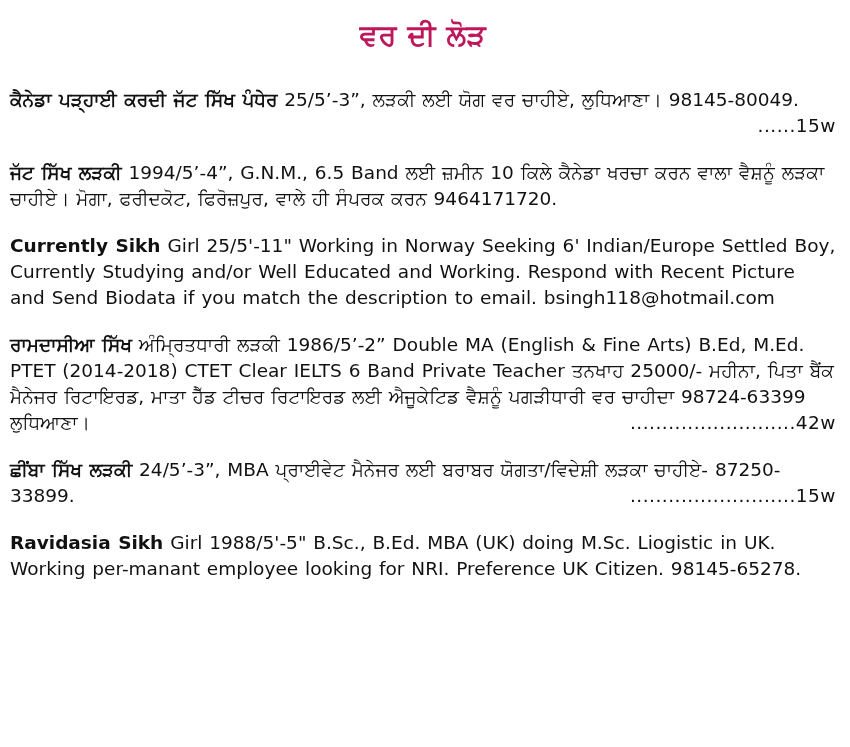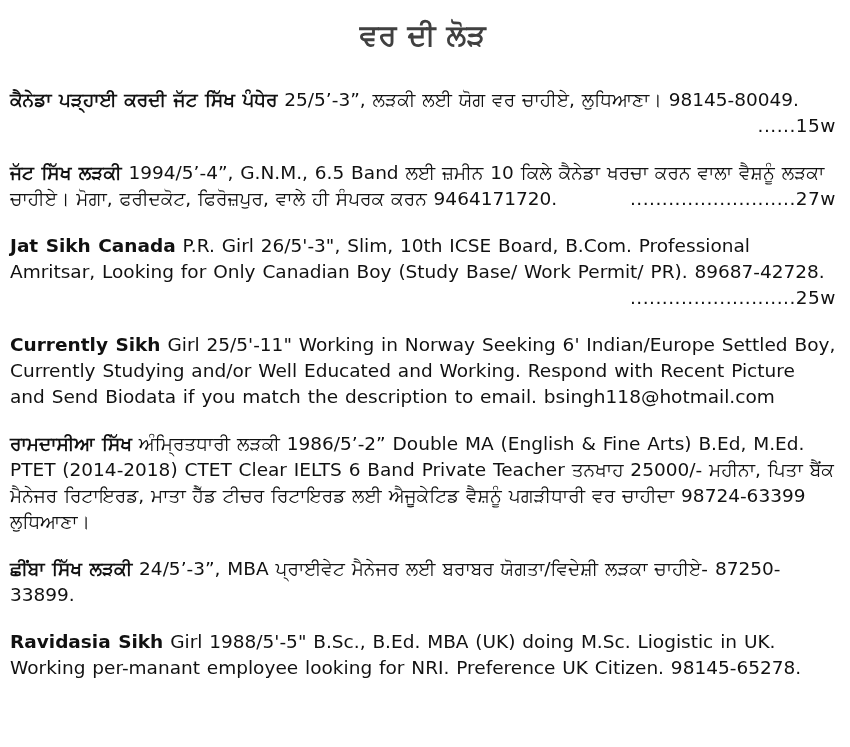--- a/index.html
+++ b/index.html
@@ -17,21 +17,21 @@
   .page {
     padding: 10px 14px 0 10px;
     box-sizing: border-box;
   }
   .title {
     text-align: center;
     font-size: 29px;
     font-weight: 700;
     letter-spacing: 0.5px;
     margin: 8px 0 34px 0;
-    color: #404040;
+    color: #be185d;
   }
   .ad {
     font-size: 18.5px;
     line-height: 26px;
     margin: 0 0 21px 0;
     text-align: left;
     word-spacing: 1px;
   }
   .ad::after {
     content: "";
@@ -59,43 +59,39 @@
 
   <p class="ad">
     <b class="lead">ਕੈਨੇਡਾ ਪੜ੍ਹਾਈ ਕਰਦੀ ਜੱਟ ਸਿੱਖ ਪੰਧੇਰ</b>
     <span class="body-text">25/5’-3”, ਲੜਕੀ ਲਈ ਯੋਗ ਵਰ ਚਾਹੀਏ, ਲੁਧਿਆਣਾ। 98145-80049.</span>
     <span class="wc">......15w</span>
   </p>
 
   <p class="ad">
     <b class="lead">ਜੱਟ ਸਿੱਖ ਲੜਕੀ</b>
     <span class="body-text">1994/5’-4”, G.N.M., 6.5 Band ਲਈ ਜ਼ਮੀਨ 10 ਕਿਲੇ ਕੈਨੇਡਾ ਖਰਚਾ ਕਰਨ ਵਾਲਾ ਵੈਸ਼ਨੂੰ ਲੜਕਾ ਚਾਹੀਏ। ਮੋਗਾ, ਫਰੀਦਕੋਟ, ਫਿਰੋਜ਼ਪੁਰ, ਵਾਲੇ ਹੀ ਸੰਪਰਕ ਕਰਨ 9464171720.</span>
-    <span class="wc">..........................27w</span>
   </p>
 
 
-  <p class="ad">
-    <b class="lead">Jat Sikh Canada</b>
-    <span class="body-text">P.R. Girl 26/5'-3", Slim, 10th ICSE Board, B.Com. Professional Amritsar, Looking for Only Canadian Boy (Study Base/ Work Permit/ PR). 89687-42728.</span>
-    <span class="wc">..........................25w</span>
-  </p>
 
   <p class="ad">
     <b class="lead">Currently Sikh</b>
     <span class="body-text">Girl 25/5'-11"  Working in Norway Seeking 6' Indian/Europe Settled Boy, Currently Studying and/or Well Educated and Working. Respond with Recent Picture and Send Biodata if you match the description to email. bsingh118@hotmail.com</span>
   </p>
 
   <p class="ad">
     <b class="lead">ਰਾਮਦਾਸੀਆ ਸਿੱਖ</b>
     <span class="body-text">ਅੰਮ੍ਰਿਤਧਾਰੀ ਲੜਕੀ 1986/5’-2”  Double MA (English &amp; Fine Arts) B.Ed, M.Ed. PTET (2014-2018) CTET Clear IELTS 6 Band Private Teacher ਤਨਖਾਹ 25000/- ਮਹੀਨਾ, ਪਿਤਾ ਬੈਂਕ ਮੈਨੇਜਰ ਰਿਟਾਇਰਡ, ਮਾਤਾ ਹੈੱਡ ਟੀਚਰ ਰਿਟਾਇਰਡ ਲਈ ਐਜੂਕੇਟਿਡ ਵੈਸ਼ਨੂੰ ਪਗੜੀਧਾਰੀ ਵਰ ਚਾਹੀਦਾ 98724-63399  ਲੁਧਿਆਣਾ।</span>
+    <span class="wc">..........................42w</span>
   </p>
 
   <p class="ad">
     <b class="lead">ਛੀਂਬਾ ਸਿੱਖ ਲੜਕੀ</b>
     <span class="body-text">24/5’-3”,  MBA ਪ੍ਰਾਈਵੇਟ ਮੈਨੇਜਰ ਲਈ ਬਰਾਬਰ ਯੋਗਤਾ/ਵਿਦੇਸ਼ੀ ਲੜਕਾ ਚਾਹੀਏ- 87250-33899.</span>
+    <span class="wc">..........................15w</span>
   </p>
 
   <p class="ad">
     <b class="lead">Ravidasia Sikh</b>
     <span class="body-text">Girl 1988/5'-5"  B.Sc., B.Ed. MBA (UK) doing M.Sc. Liogistic in UK. Working per-manant employee looking for NRI. Preference UK Citizen. 98145-65278.</span>
     
   </p>
 
 </div>
 

